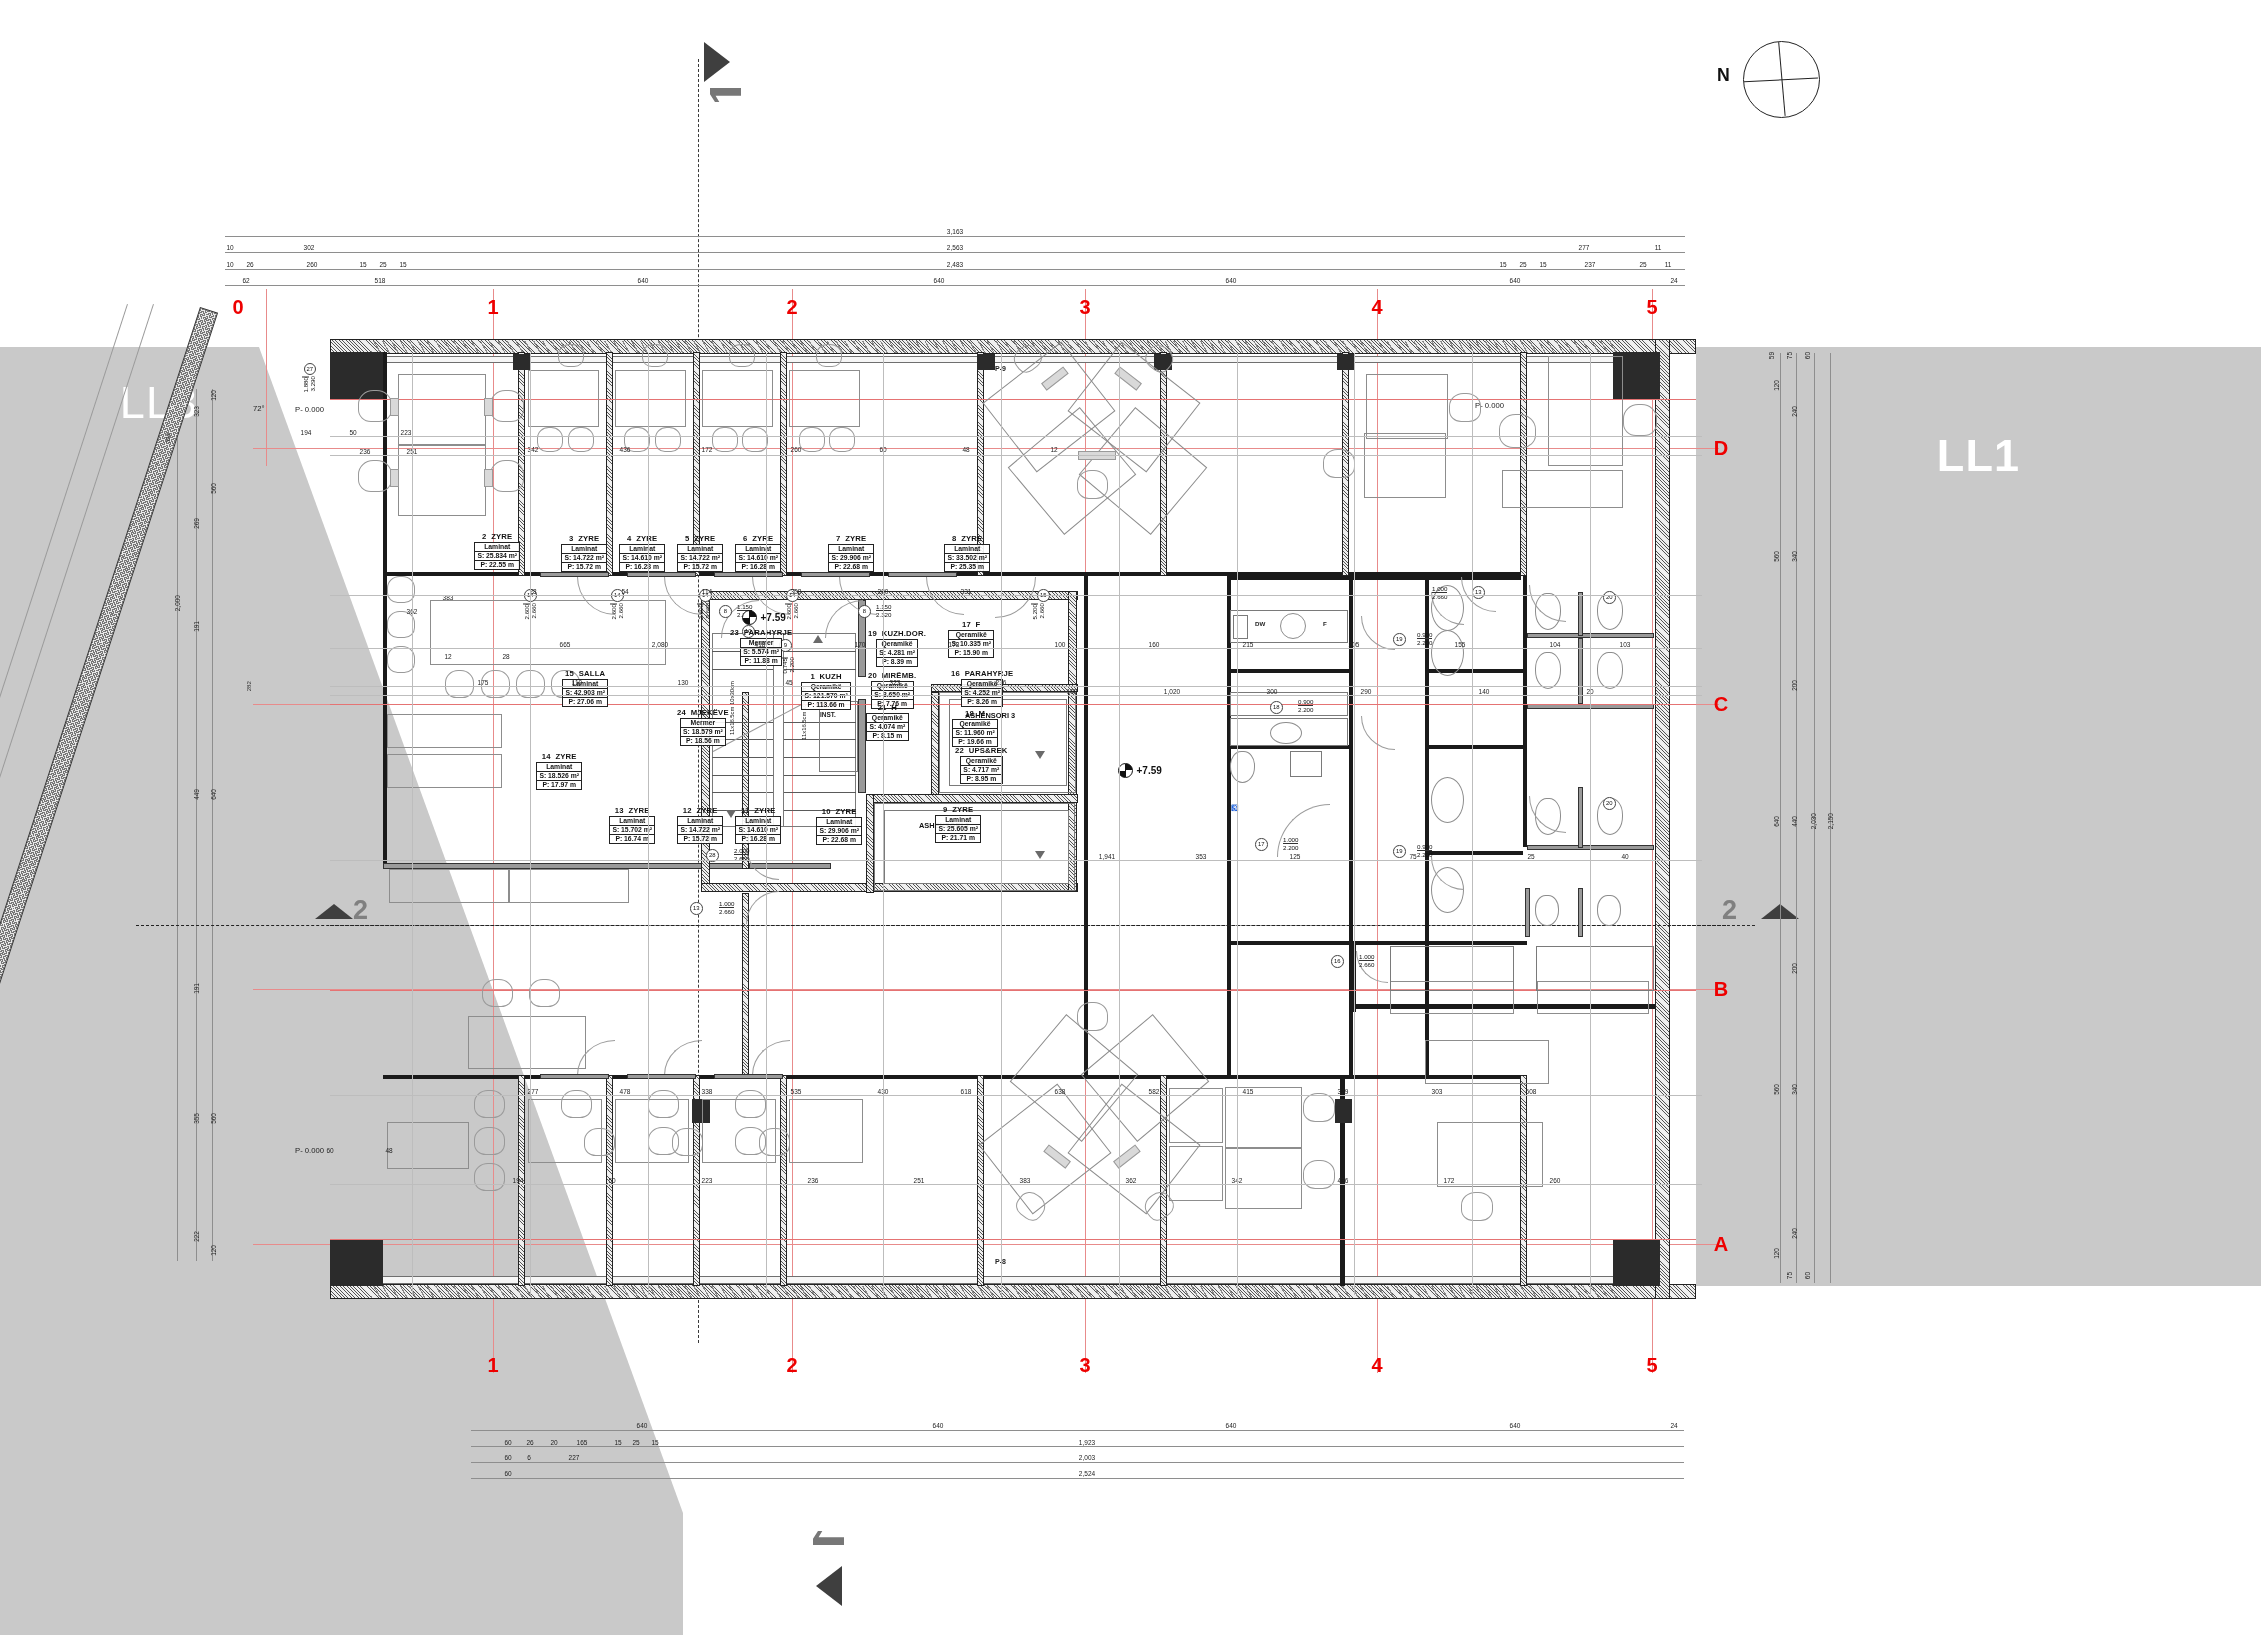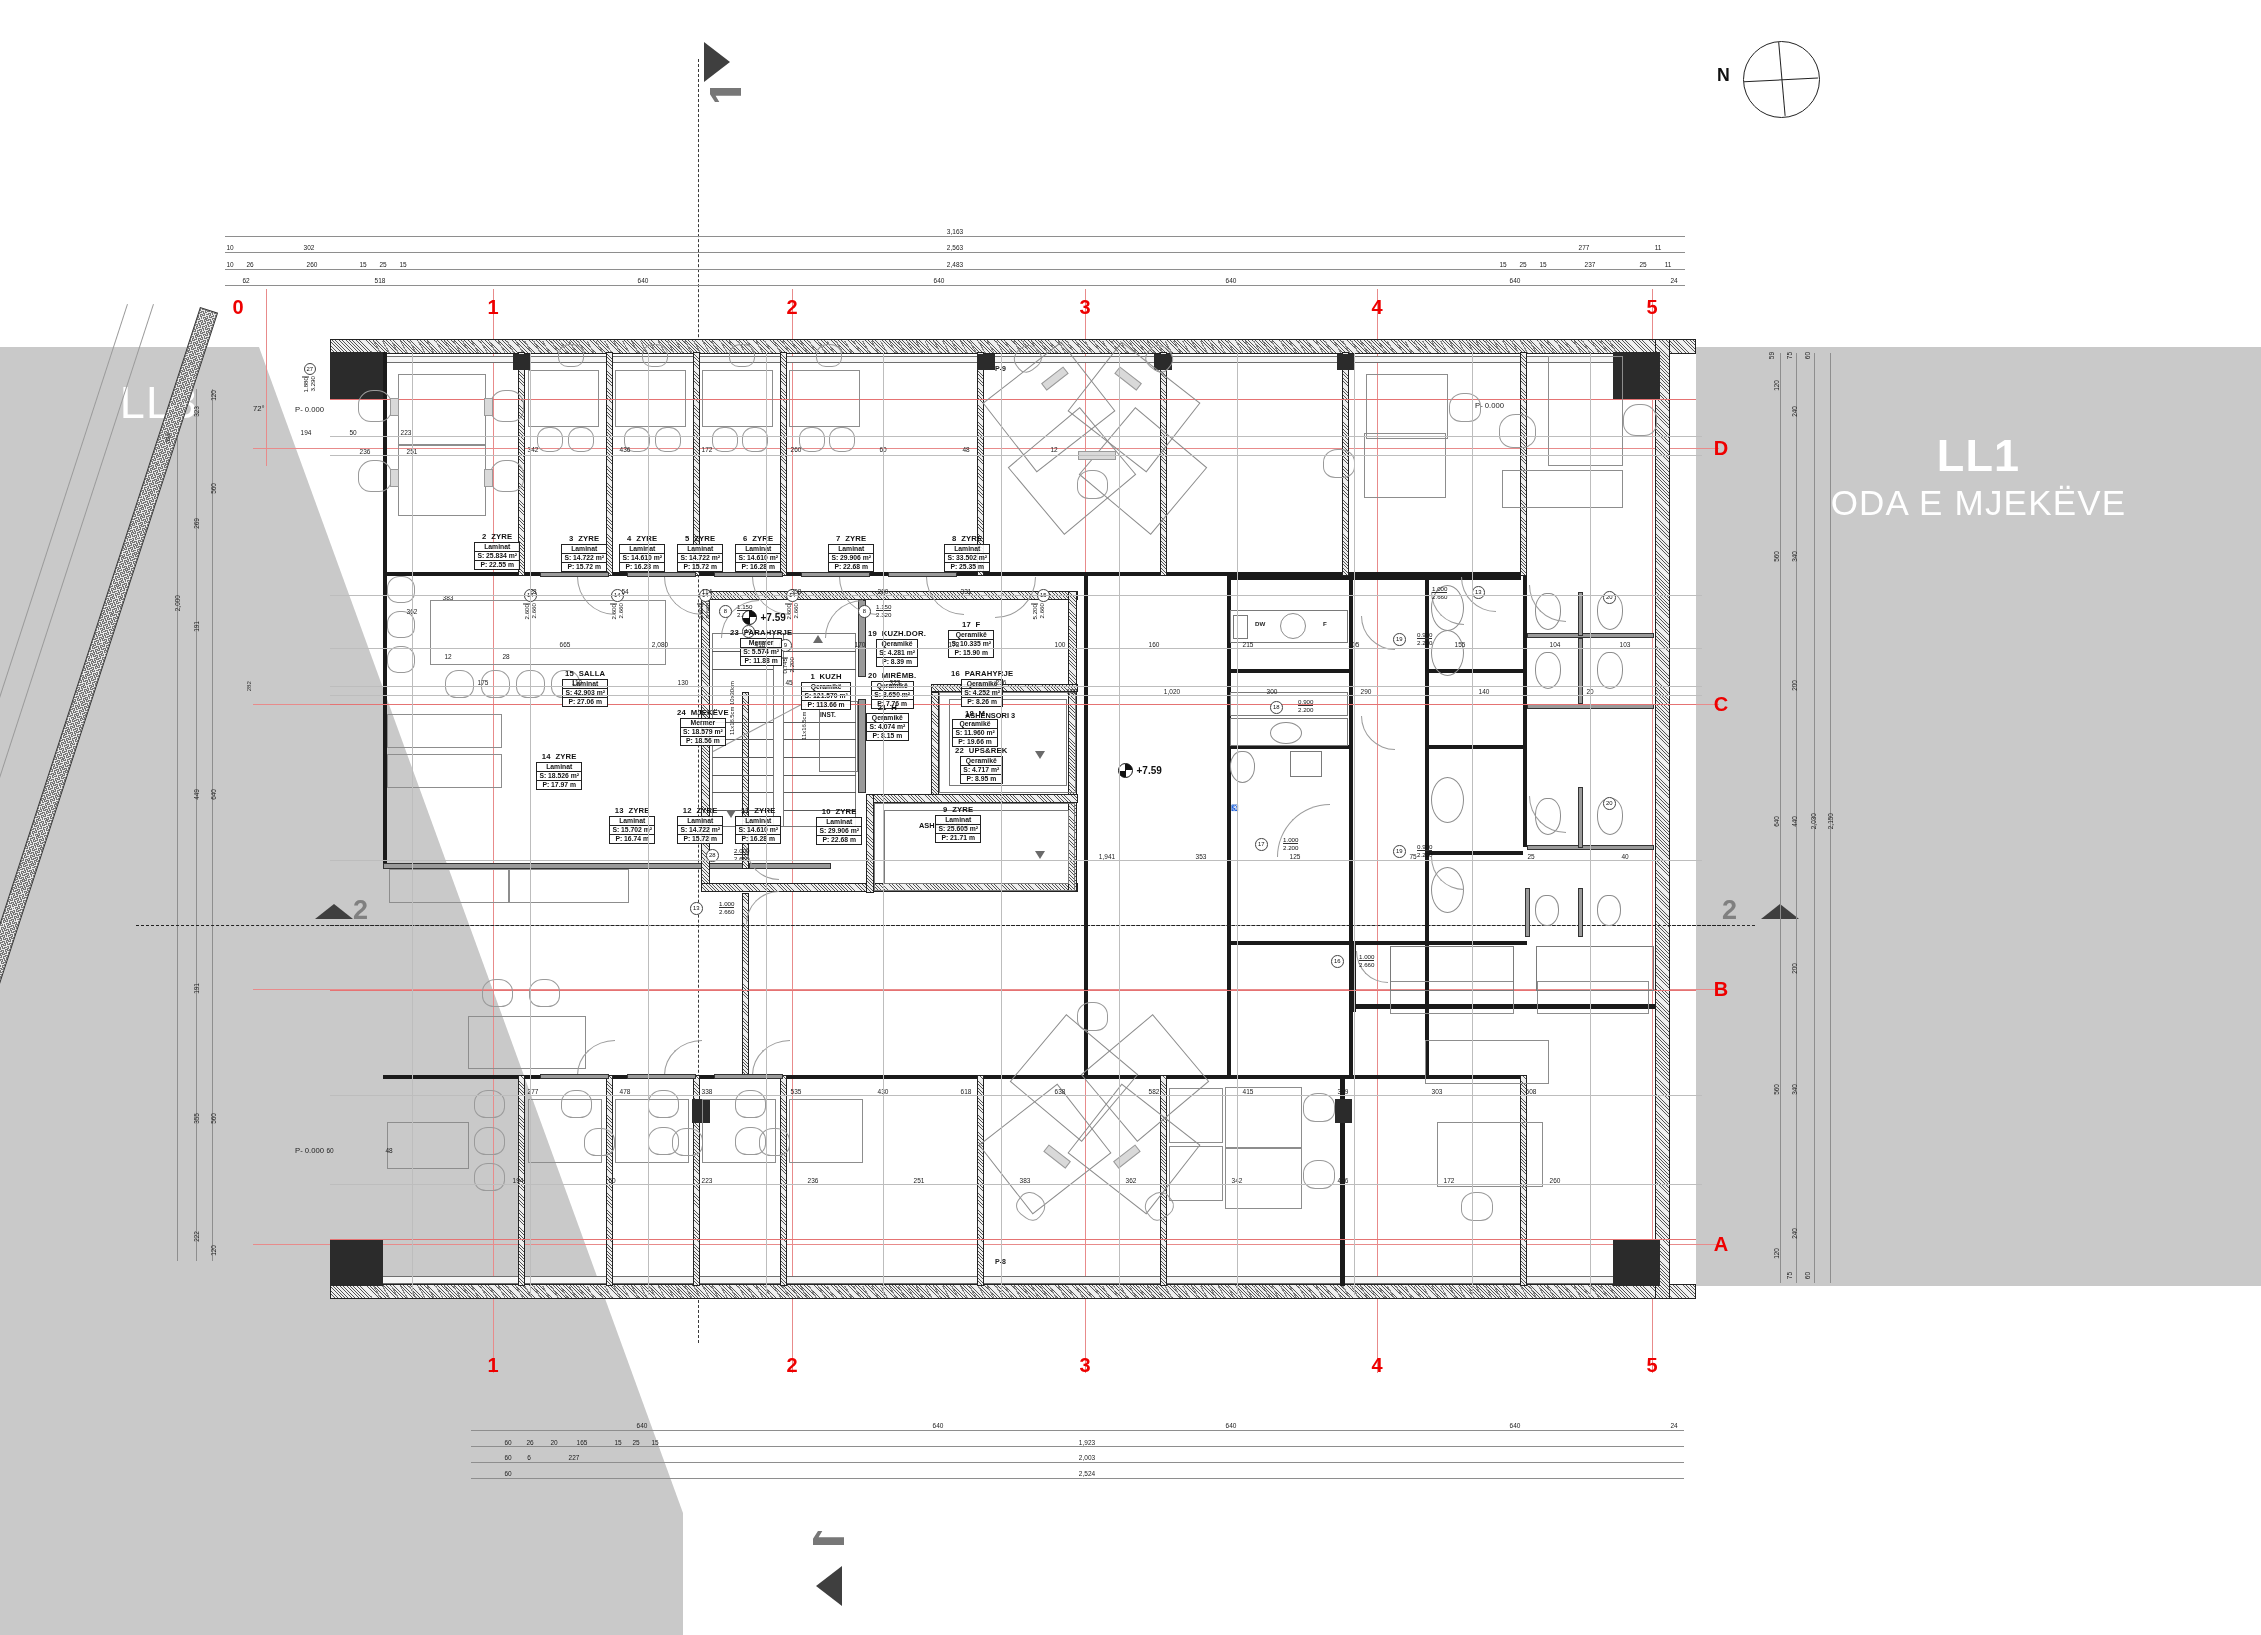--- a/index.html
+++ b/index.html
@@ -117,21 +117,20 @@
 </style>
 </head>
 <body>
 
 <div id="stage">
 
   <div class="terrain terrain-left"></div>
   <div class="terrain terrain-right"></div>
   <div class="ctx-label" id="ll3-label">LL3</div>
   <div class="ctx-label" id="ll1-label">LL1</div>
-  <div class="ctx-label" id="ll1-sub">ODA E MJEKËVE</div>
 
   <div id="compass">
     <div class="ring"></div>
       <div class="nline"></div>
       <div class="eline"></div>
   </div>
   <div id="compass-n">N</div>
 
   <div class="seccut" style="left:698px;top:59px;height:1284px;"></div>
   <div class="seccut-h" style="left:330px;top:925px;width:1425px;"></div>

